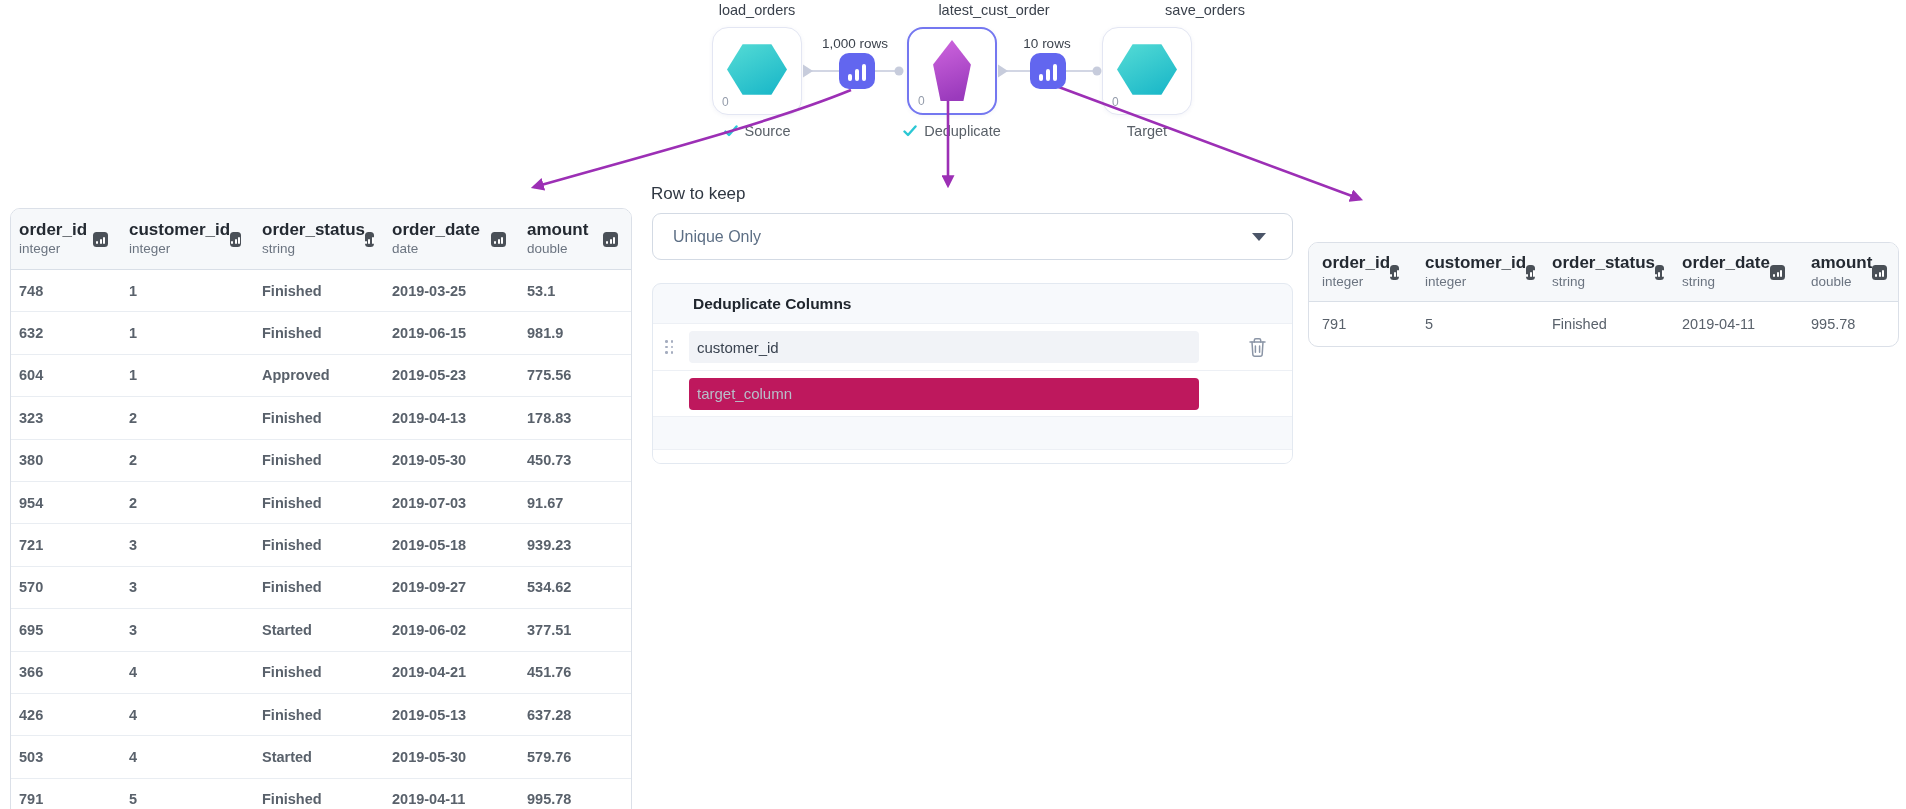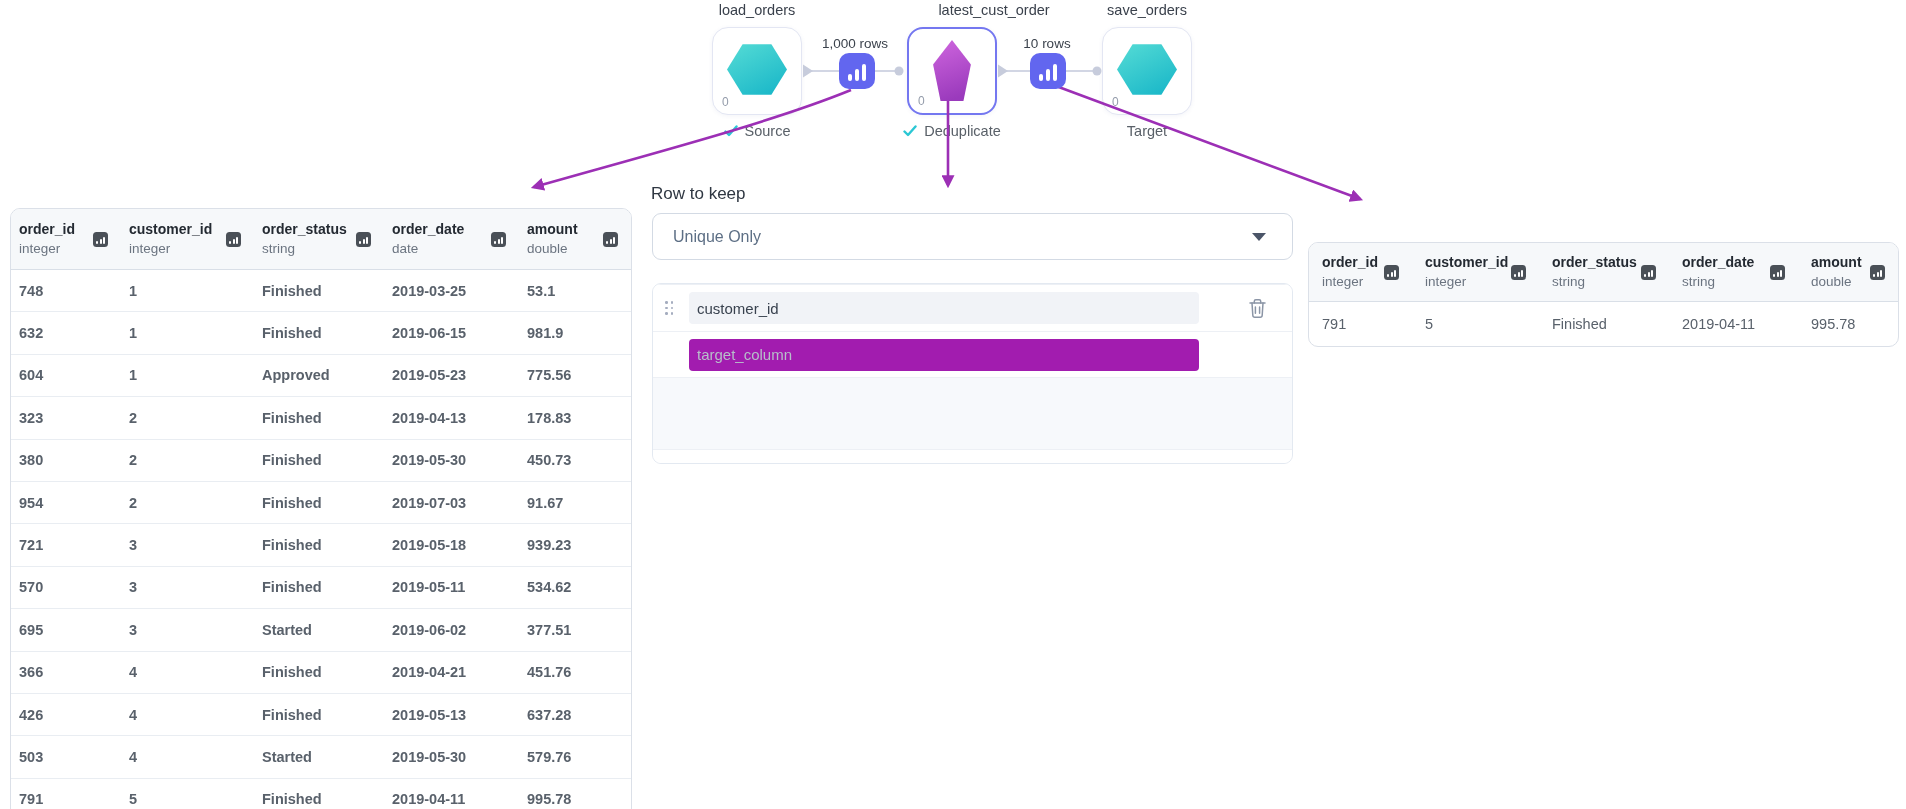--- a/index.html
+++ b/index.html
@@ -27,21 +27,21 @@
     display:flex;align-items:flex-end;justify-content:center;gap:2.5px;padding-bottom:8px;box-sizing:border-box;
     z-index:4;cursor:pointer;}
   .flow-icon .fb{width:4.5px;background:#fff;border-radius:2.5px;}
   
   svg.overlay{position:absolute;left:0;top:0;z-index:3;pointer-events:none;}
   
   .data-table{position:absolute;background:#fff;border:1px solid #dbe0e8;border-radius:10px;overflow:hidden;z-index:1;}
   .dt-header{display:grid;background:#f6f8fa;border-bottom:1px solid #d9dfe7;align-items:center;}
   .hcell{display:flex;align-items:center;height:100%;}
   .hstack{display:flex;flex-direction:column;line-height:19px;}
-  .hname{font-size:14px;font-weight:600;color:#242a32;}
+  .hname{font-size:17px;font-weight:600;color:#242a32;}
   .htype{font-size:13.5px;color:#6b7480;}
   .hicon{width:15px;height:15px;background:#4a5057;border-radius:3.5px;margin-left:auto;margin-right:13px;
     display:flex;align-items:flex-end;justify-content:center;gap:1.5px;padding-bottom:3px;box-sizing:border-box;cursor:pointer;}
   .hicon i{display:block;width:2px;background:#fff;border-radius:1px;}
   .dt-body{display:block;}
   .dt-row{display:grid;align-items:center;}
   .dt-row + .dt-row{border-top:1px solid #e9edf2;}
   .dcell{font-size:14.5px;color:#59616b;}
   .left-table{left:10px;top:208px;width:620px;}
   .left-table .dt-header{height:60px;grid-template-columns:110px 133px 130px 135px 1fr;}
@@ -66,31 +66,31 @@
   .col-row.placeholder-row{height:45px;}
   .col-row.placeholder-row + .panel-gap{border-top:1px solid #edf0f5;}
   .panel-gap{height:37px;}
   .panel-footer{position:absolute;left:0;right:0;bottom:0;height:13px;background:#fff;border-top:1px solid #edf0f5;}
   .drag-handle{position:absolute;left:12px;top:50%;transform:translateY(-50%);display:grid;
     grid-template-columns:repeat(2,3px);grid-auto-rows:3px;gap:2.5px;cursor:grab;}
   .drag-handle i{width:2.6px;height:2.6px;border-radius:50%;background:#a5adbf;}
   .col-pill{height:32px;margin-left:36px;width:510px;background:#f1f3f7;border-radius:4px;
     display:flex;align-items:center;padding-left:8px;box-sizing:border-box;cursor:text;}
   .col-pill .pill-text{font-size:15px;color:#39424f;}
-  .placeholder-row .col-pill{background:#a21caf;}
+  .placeholder-row .col-pill{background:#be185d;}
   .placeholder-row .pill-text{color:#b7bfca;}
   .trash-btn{position:absolute;right:24px;top:50%;transform:translateY(-50%);width:22px;height:24px;
     display:flex;align-items:center;justify-content:center;cursor:pointer;}
 </style>
 </head>
 <body>
 
 <div class="node-title" style="left:667px">load_orders</div>
 <div class="node-title" style="left:904px">latest_cust_order</div>
-<div class="node-title" style="left:1057px">save_orders</div>
+<div class="node-title" style="left:1115px">save_orders</div>
 
 <div class="node-box" style="left:712px">
   <div class="hex"></div>
   <div class="node-badge">0</div>
 </div>
 <div class="node-box selected" style="left:907px">
   <div class="pent"></div>
   <div class="node-badge">0</div>
 </div>
 <div class="node-box" style="left:1102px">
@@ -251,21 +251,21 @@
         <div class="dcell">721</div>
         <div class="dcell">3</div>
         <div class="dcell">Finished</div>
         <div class="dcell">2019-05-18</div>
         <div class="dcell">939.23</div>
       </div>
       <div class="dt-row">
         <div class="dcell">570</div>
         <div class="dcell">3</div>
         <div class="dcell">Finished</div>
-        <div class="dcell">2019-05-11</div>
+        <div class="dcell">2019-09-27</div>
         <div class="dcell">534.62</div>
       </div>
       <div class="dt-row">
         <div class="dcell">695</div>
         <div class="dcell">3</div>
         <div class="dcell">Started</div>
         <div class="dcell">2019-06-02</div>
         <div class="dcell">377.51</div>
       </div>
       <div class="dt-row">
@@ -298,20 +298,21 @@
       </div>
     </div>
 </div>
 
 <div class="rowkeep-label">Row to keep</div>
 <div class="dropdown">
   <span class="dropdown-value">Unique Only</span>
   <span class="chevron"></span>
 </div>
 <div class="dedup-panel">
+  <div class="panel-title">Deduplicate Columns</div>
   <div class="col-row">
     <span class="drag-handle">
         <i></i>
         <i></i>
         <i></i>
         <i></i>
         <i></i>
         <i></i>
       </span>
     <div class="col-pill">

